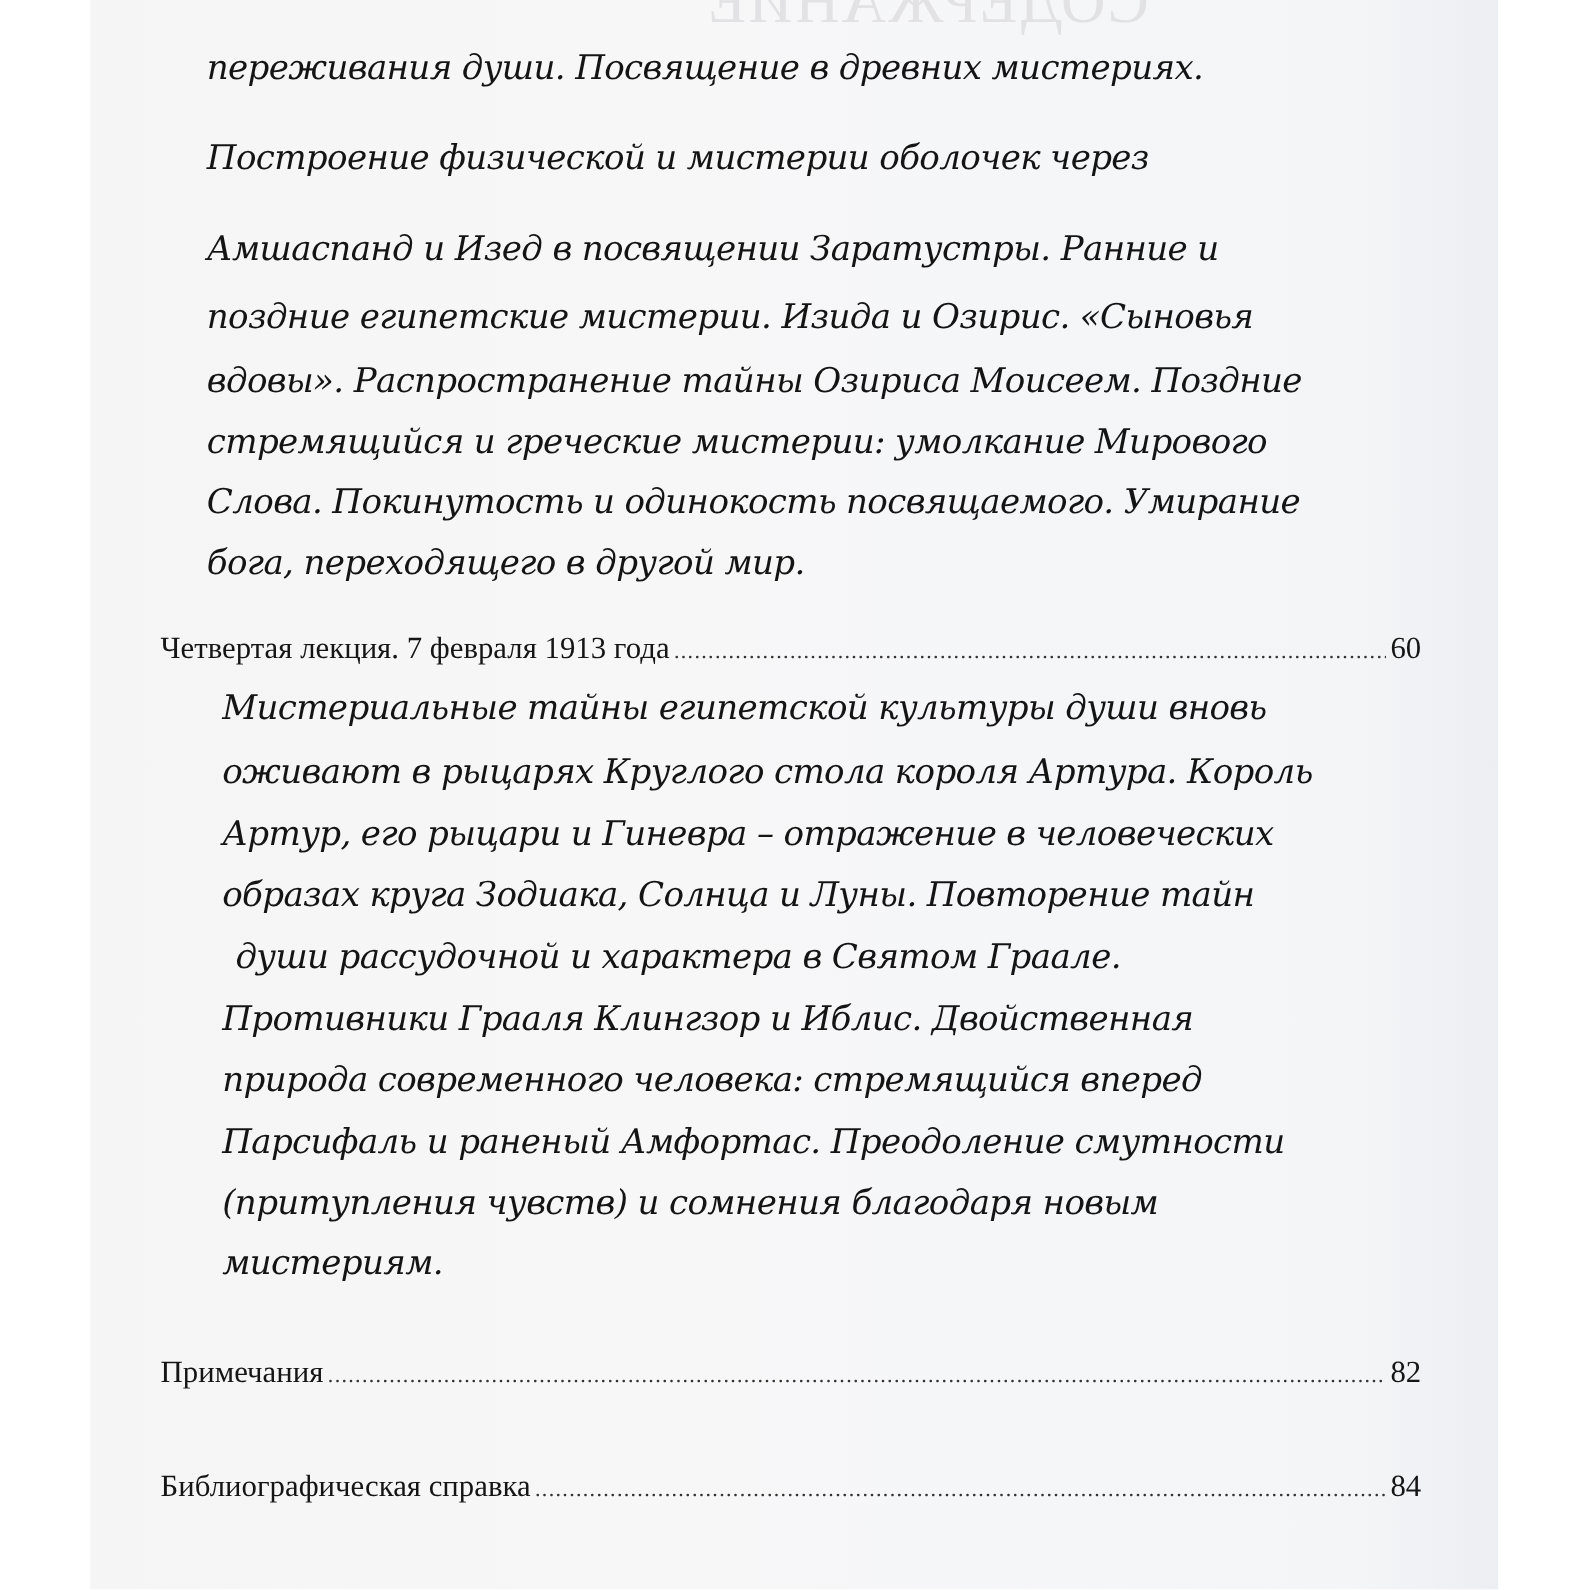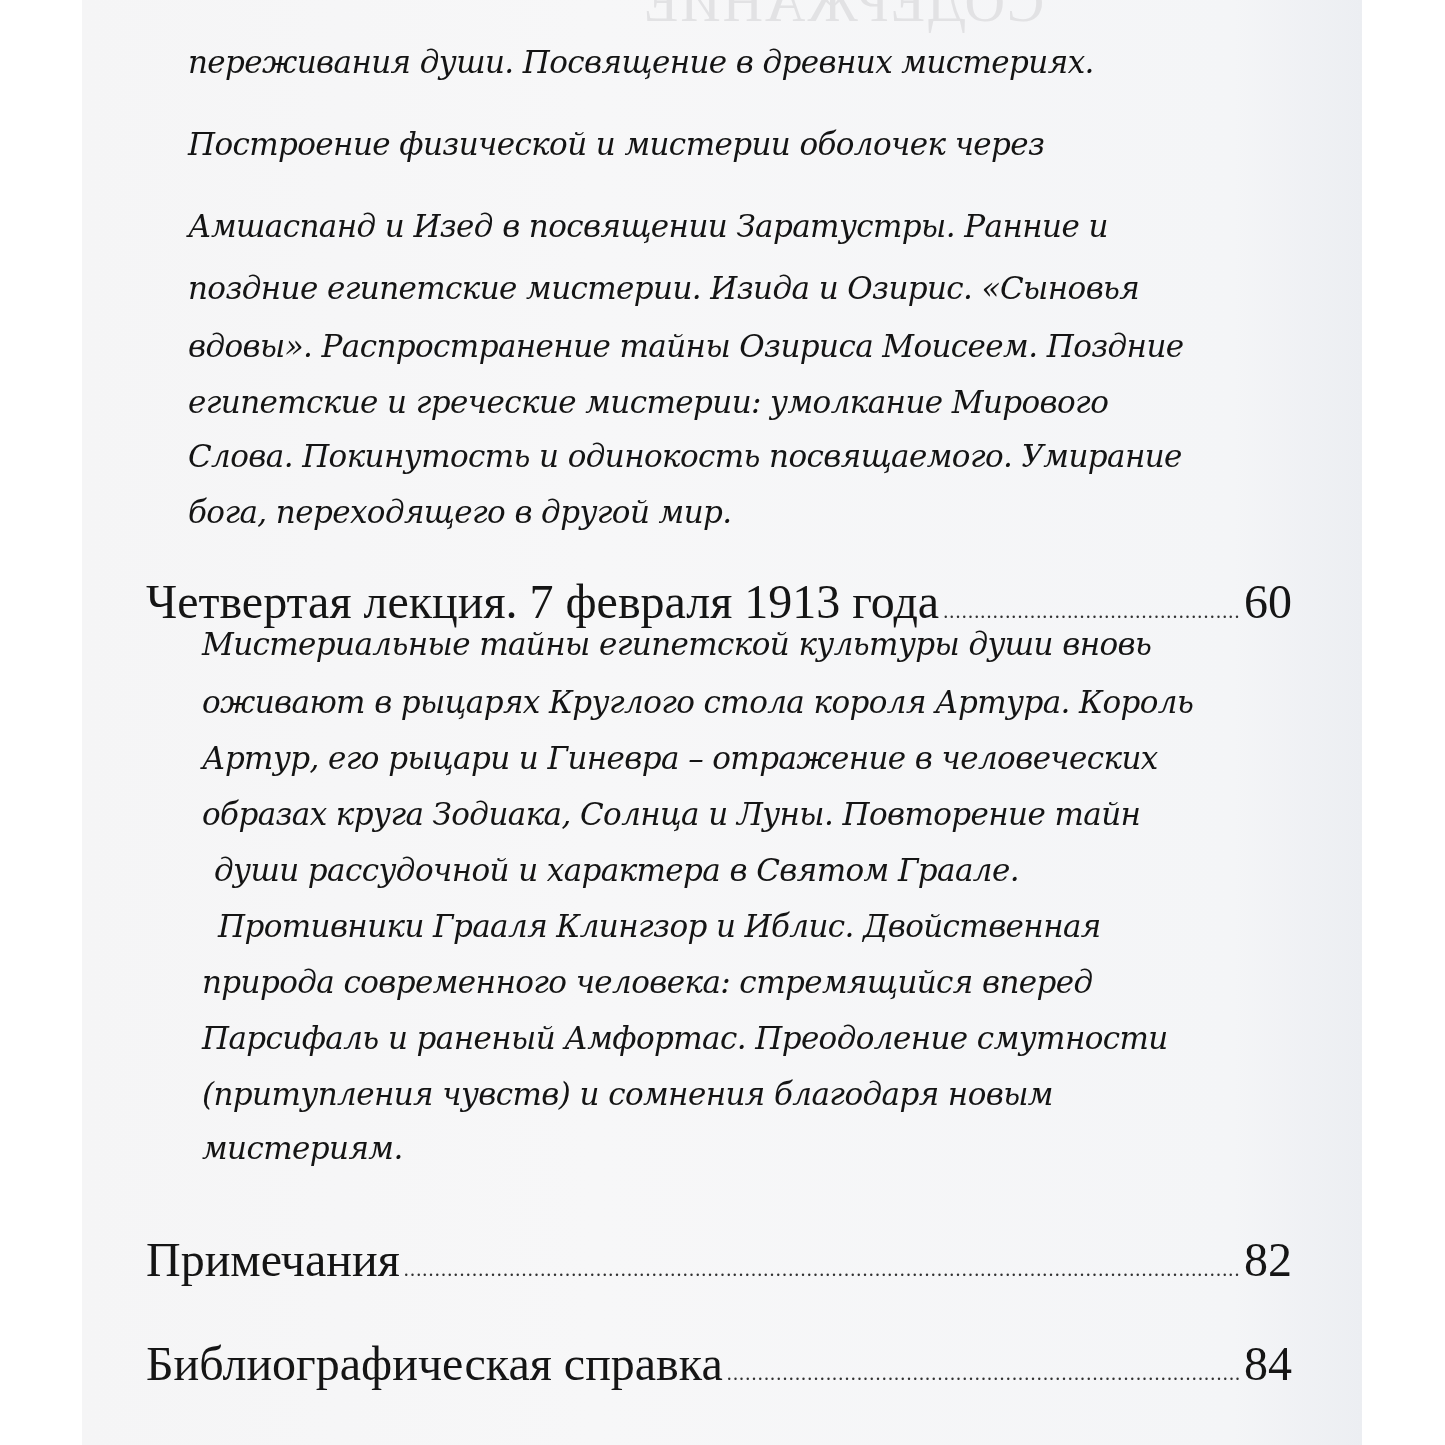--- a/index.html
+++ b/index.html
@@ -15,21 +15,21 @@
       position: absolute; left: 560px; top: -30px; font-size: 56px; color: #e2e2e4;
       letter-spacing: 2px; transform: scaleX(-1); font-family: "Liberation Serif", serif;
     }
     .line { position: absolute; white-space: nowrap; }
     .desc {
       font-family: "DejaVu Serif", serif; font-style: italic; font-size: 31px;
       left: 188px; letter-spacing: -0.6px; color: #141414; text-align: right;
     }
     .entry {
       position: absolute; left: 146px; width: 1146px; display: flex; align-items: baseline;
-      font-family: "Liberation Serif", serif; font-size: 48px; color: #151515;
+      font-family: "Liberation Serif", serif; font-size: 28px; color: #151515;
     }
     .entry .t { white-space: nowrap; }
     .entry .dots {
       flex: 1; overflow: hidden; white-space: nowrap; margin: 0 4px; font-size: 20px;
       letter-spacing: 1.2px; color: #333;
     }
     .entry .dots::before { content: "..........................................................................................................................................................................................................................................................."; }
     .entry .p { white-space: nowrap; }
   </style>
 </head>
@@ -38,37 +38,37 @@
 <div class="paper">
   <div class="ghost-title">СОДЕРЖАНИЕ</div>
 </div>
 
 <div>
   <div class="line desc" style="top:44px">переживания души. Посвящение в древних мистериях.</div>
   <div class="line desc" style="top:126px">Построение физической и мистерии оболочек через</div>
   <div class="line desc" style="top:208px">Амшаспанд и Изед в посвящении Заратустры. Ранние и</div>
   <div class="line desc" style="top:270px">поздние египетские мистерии. Изида и Озирис. «Сыновья</div>
   <div class="line desc" style="top:328px">вдовы». Распространение тайны Озириса Моисеем. Поздние</div>
-  <div class="line desc" style="top:384px">египетские и греческие мистерии: умолкание Мирового</div>
+  <div class="line desc" style="top:384px">стремящийся и греческие мистерии: умолкание Мирового</div>
   <div class="line desc" style="top:438px">Слова. Покинутость и одинокость посвящаемого. Умирание</div>
   <div class="line desc" style="top:494px">бога, переходящего в другой мир.</div>
 </div>
 
 <div class="entry" style="top:574px">
   <span class="t">Четвертая лекция. 7 февраля 1913 года</span>
   <span class="dots"></span>
   <span class="p">60</span>
 </div>
 <div>
   <div class="line desc" style="top:626px;left:202px">Мистериальные тайны египетской культуры души вновь</div>
   <div class="line desc" style="top:684px;left:202px">оживают в рыцарях Круглого стола короля Артура. Король</div>
   <div class="line desc" style="top:740px;left:202px">Артур, его рыцари и Гиневра – отражение в человеческих</div>
   <div class="line desc" style="top:796px;left:202px">образах круга Зодиака, Солнца и Луны. Повторение тайн</div>
   <div class="line desc" style="top:852px;left:214px">души рассудочной и характера в Святом Граале.</div>
-  <div class="line desc" style="top:908px;left:218px">Противники Грааля Клингзор и Иблис. Двойственная</div>
+  <div class="line desc" style="top:908px;left:202px">Противники Грааля Клингзор и Иблис. Двойственная</div>
   <div class="line desc" style="top:964px;left:202px">природа современного человека: стремящийся вперед</div>
   <div class="line desc" style="top:1020px;left:202px">Парсифаль и раненый Амфортас. Преодоление смутности</div>
   <div class="line desc" style="top:1076px;left:202px">(притупления чувств) и сомнения благодаря новым</div>
   <div class="line desc" style="top:1130px;left:202px">мистериям.</div>
 </div>
 
 <div class="entry" style="top:1232px">
   <span class="t">Примечания</span>
   <span class="dots"></span>
   <span class="p">82</span>

